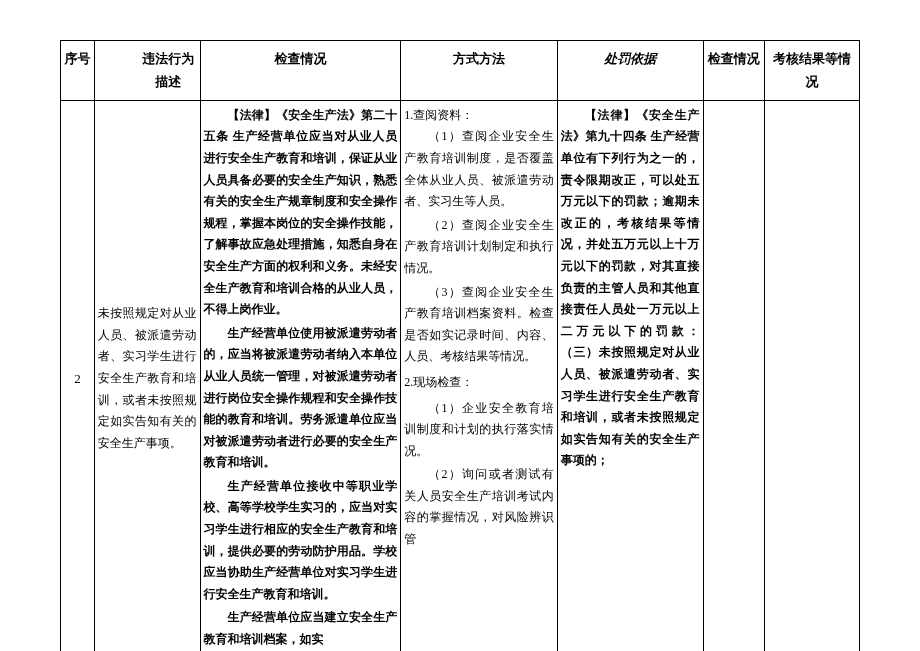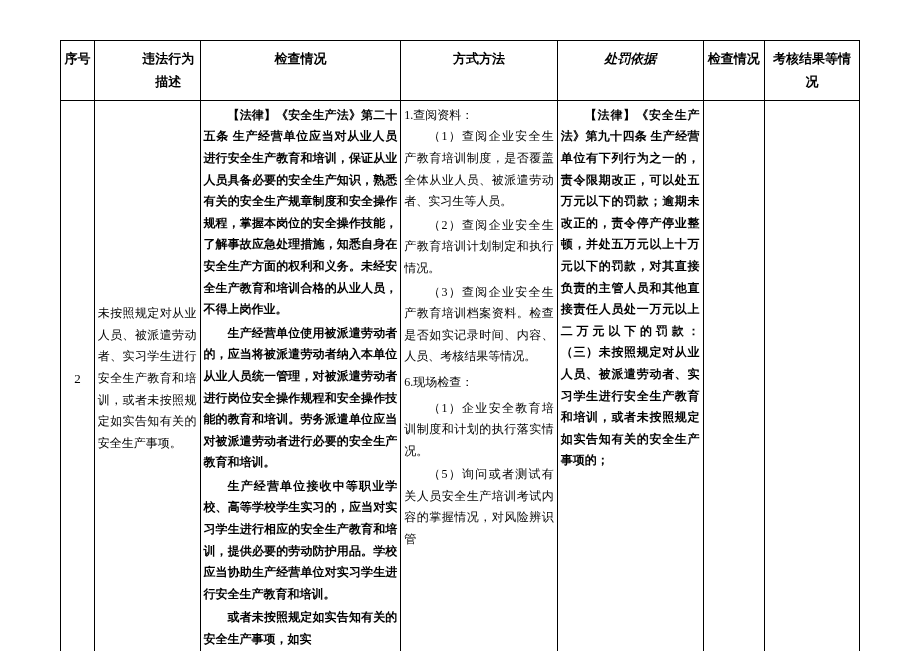--- a/index.html
+++ b/index.html
@@ -39,32 +39,32 @@
     <tbody>
       <tr style="height:520px;">
         <td class="seq-cell">2</td>
         <td class="desc-cell">
           <div style="text-align:justify;">未按照规定对从业人员、被派遣劳动者、实习学生进行安全生产教育和培训，或者未按照规定如实告知有关的安全生产事项。</div>
         </td>
         <td>
           <div class="para">【法律】《安全生产法》第二十五条 生产经营单位应当对从业人员进行安全生产教育和培训，保证从业人员具备必要的安全生产知识，熟悉有关的安全生产规章制度和安全操作规程，掌握本岗位的安全操作技能，了解事故应急处理措施，知悉自身在安全生产方面的权利和义务。未经安全生产教育和培训合格的从业人员，不得上岗作业。</div>
           <div class="para">生产经营单位使用被派遣劳动者的，应当将被派遣劳动者纳入本单位从业人员统一管理，对被派遣劳动者进行岗位安全操作规程和安全操作技能的教育和培训。劳务派遣单位应当对被派遣劳动者进行必要的安全生产教育和培训。</div>
           <div class="para">生产经营单位接收中等职业学校、高等学校学生实习的，应当对实习学生进行相应的安全生产教育和培训，提供必要的劳动防护用品。学校应当协助生产经营单位对实习学生进行安全生产教育和培训。</div>
-          <div class="para">或者未按照规定如实告知有关的安全生产事项，如实</div>
+          <div class="para">生产经营单位应当建立安全生产教育和培训档案，如实</div>
         </td>
         <td>
           <div style="">1.查阅资料：</div>
           <div class="item">（1）查阅企业安全生产教育培训制度，是否覆盖全体从业人员、被派遣劳动者、实习生等人员。</div>
           <div class="item">（2）查阅企业安全生产教育培训计划制定和执行情况。</div>
           <div class="item">（3）查阅企业安全生产教育培训档案资料。检查是否如实记录时间、内容、人员、考核结果等情况。</div>
-          <div style="margin:4px 0;">6.现场检查：</div>
+          <div style="margin:4px 0;">2.现场检查：</div>
           <div class="item">（1）企业安全教育培训制度和计划的执行落实情况。</div>
-          <div class="item">（5）询问或者测试有关人员安全生产培训考试内容的掌握情况，对风险辨识管</div>
+          <div class="item">（2）询问或者测试有关人员安全生产培训考试内容的掌握情况，对风险辨识管</div>
         </td>
         <td>
-          <div class="para">【法律】《安全生产法》第九十四条 生产经营单位有下列行为之一的，责令限期改正，可以处五万元以下的罚款；逾期未改正的，责令停产停业整顿，并处五万元以上十万元以下的罚款，对其直接负责的主管人员和其他直接责任人员处一万元以上二万元以下的罚款：（三）未按照规定对从业人员、被派遣劳动者、实习学生进行安全生产教育和培训，或者未按照规定如实告知有关的安全生产事项的；</div>
+          <div class="para">【法律】《安全生产法》第九十四条 生产经营单位有下列行为之一的，责令限期改正，可以处五万元以下的罚款；逾期未改正的，考核结果等情况，并处五万元以上十万元以下的罚款，对其直接负责的主管人员和其他直接责任人员处一万元以上二万元以下的罚款：（三）未按照规定对从业人员、被派遣劳动者、实习学生进行安全生产教育和培训，或者未按照规定如实告知有关的安全生产事项的；</div>
         </td>
         <td></td>
         <td></td>
       </tr>
     </tbody>
   </table>
 </div>
 
 </body></html>

